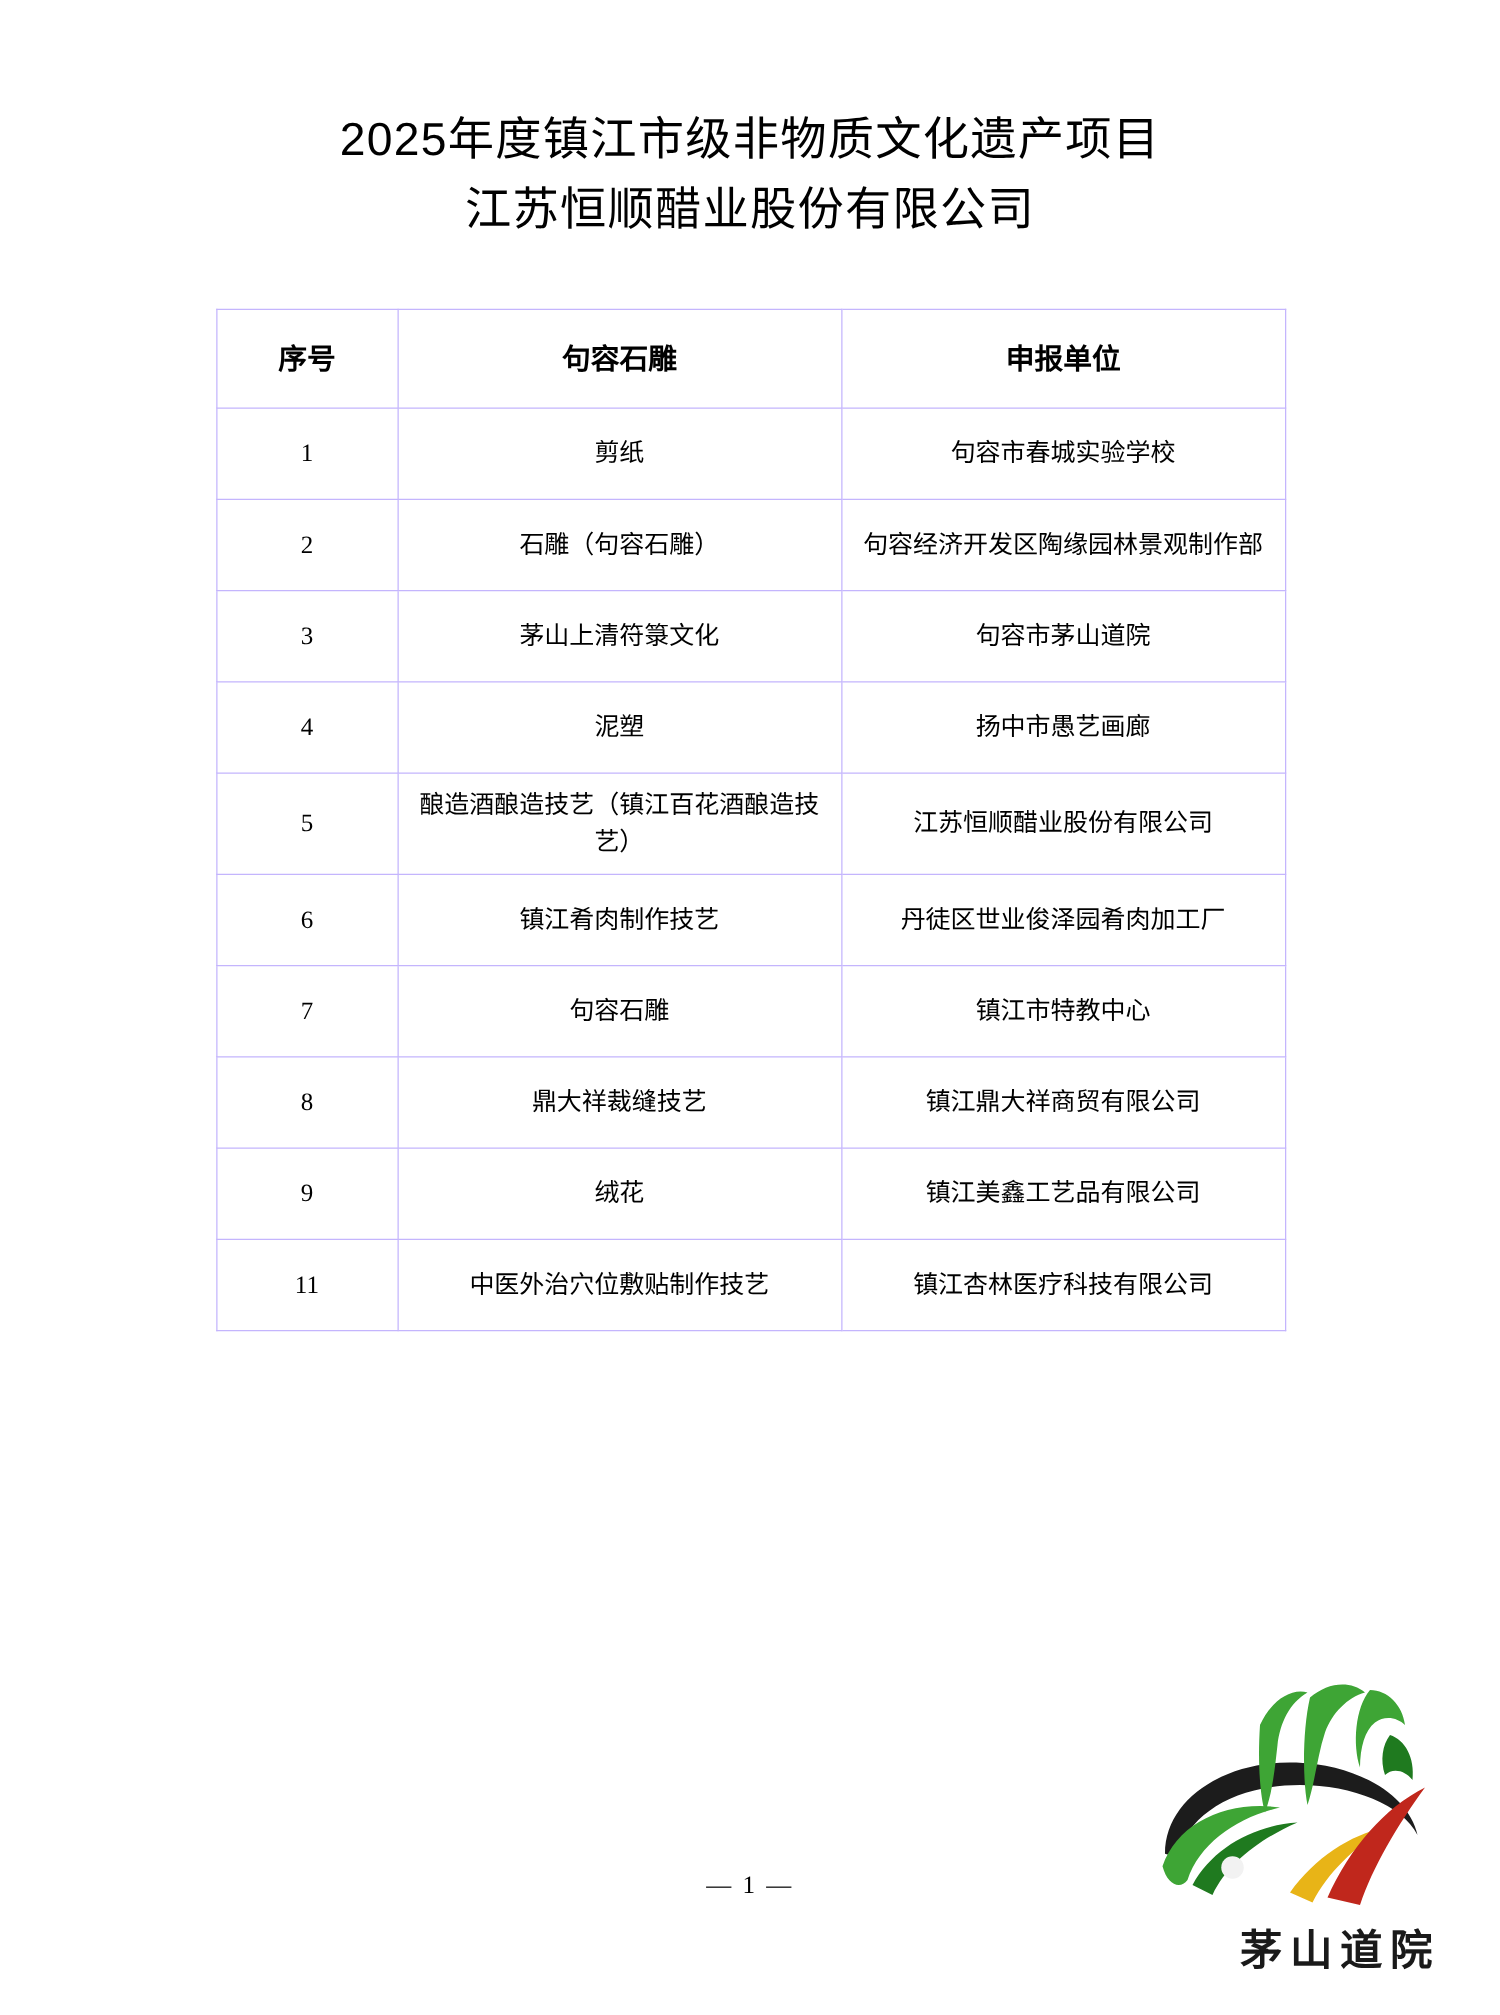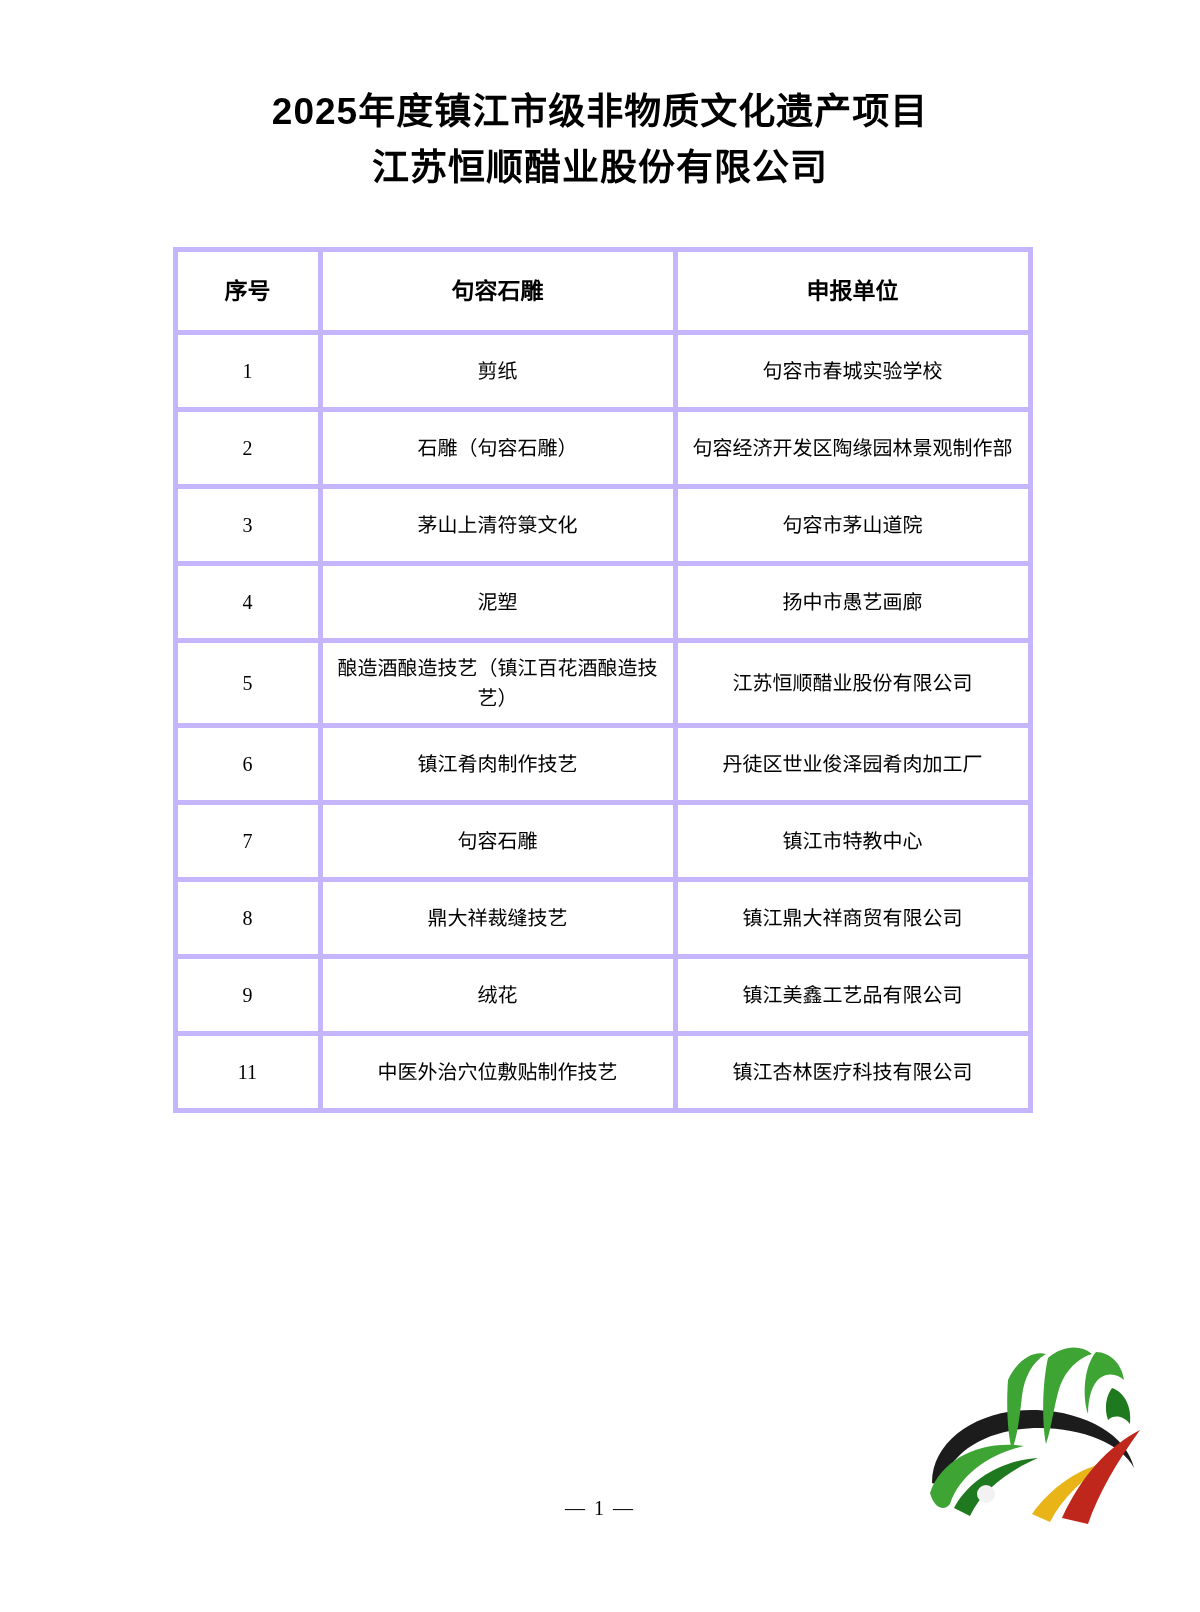--- a/index.html
+++ b/index.html
@@ -19,21 +19,21 @@
   .page {
     position: relative;
     width: 1200px;
     height: 1612px;
     box-sizing: border-box;
   }
 
   .doc-title {
     text-align: center;
     font-family: "Liberation Sans", "DejaVu Sans", sans-serif;
-    font-weight: bold;
+    font-weight: normal;
     font-size: 37px;
     line-height: 1.5;
     letter-spacing: 1px;
     margin: 0;
     padding-top: 84px;
   }
   .doc-title .line {
     display: block;
   }
 
@@ -41,21 +41,21 @@
     margin: 52px auto 0 auto;
     width: 855px;
   }
 
   table.listing {
     border-collapse: collapse;
     width: 100%;
     table-layout: fixed;
   }
   table.listing td, table.listing th {
-    border: 5px solid #c4b5fd;
+    border: 1px solid #c4b5fd;
     text-align: center;
     vertical-align: middle;
     font-size: 20px;
     font-family: "Liberation Serif", "DejaVu Serif", serif;
     padding: 10px 8px;
     line-height: 1.5;
     font-weight: normal;
   }
   table.listing thead th {
     font-family: "Liberation Sans", "DejaVu Sans", sans-serif;
@@ -199,15 +199,16 @@
 
       <path d="M150 200 C168 160, 196 128, 228 112 C206 142, 186 176, 176 206 Z" fill="#c0271c"></path>
 
       <path d="M96 62 C104 44, 120 32, 134 36 C120 44, 112 60, 110 78 C108 96, 106 116, 100 132 C96 118, 94 92, 96 62 Z" fill="#3ea535"></path>
       <path d="M136 40 C150 28, 168 26, 180 36 C166 40, 154 52, 148 68 C142 86, 140 108, 134 126 C130 106, 130 66, 136 40 Z" fill="#3ea535"></path>
       <path d="M184 34 C198 34, 210 46, 212 62 C206 56, 196 54, 188 60 C180 66, 176 80, 176 96 C170 78, 172 48, 184 34 Z" fill="#3ea535"></path>
       <path d="M200 70 C212 74, 220 88, 218 106 C212 98, 202 96, 196 102 C192 90, 194 78, 200 70 Z" fill="#1f7a1f"></path>
 
       <circle cx="74" cy="176" r="9" fill="#f2f2f2"></circle>
     </svg>
+    <div class="logo-text">茅山道院</div>
   </div>
 
 </div>
 
 </body></html>

